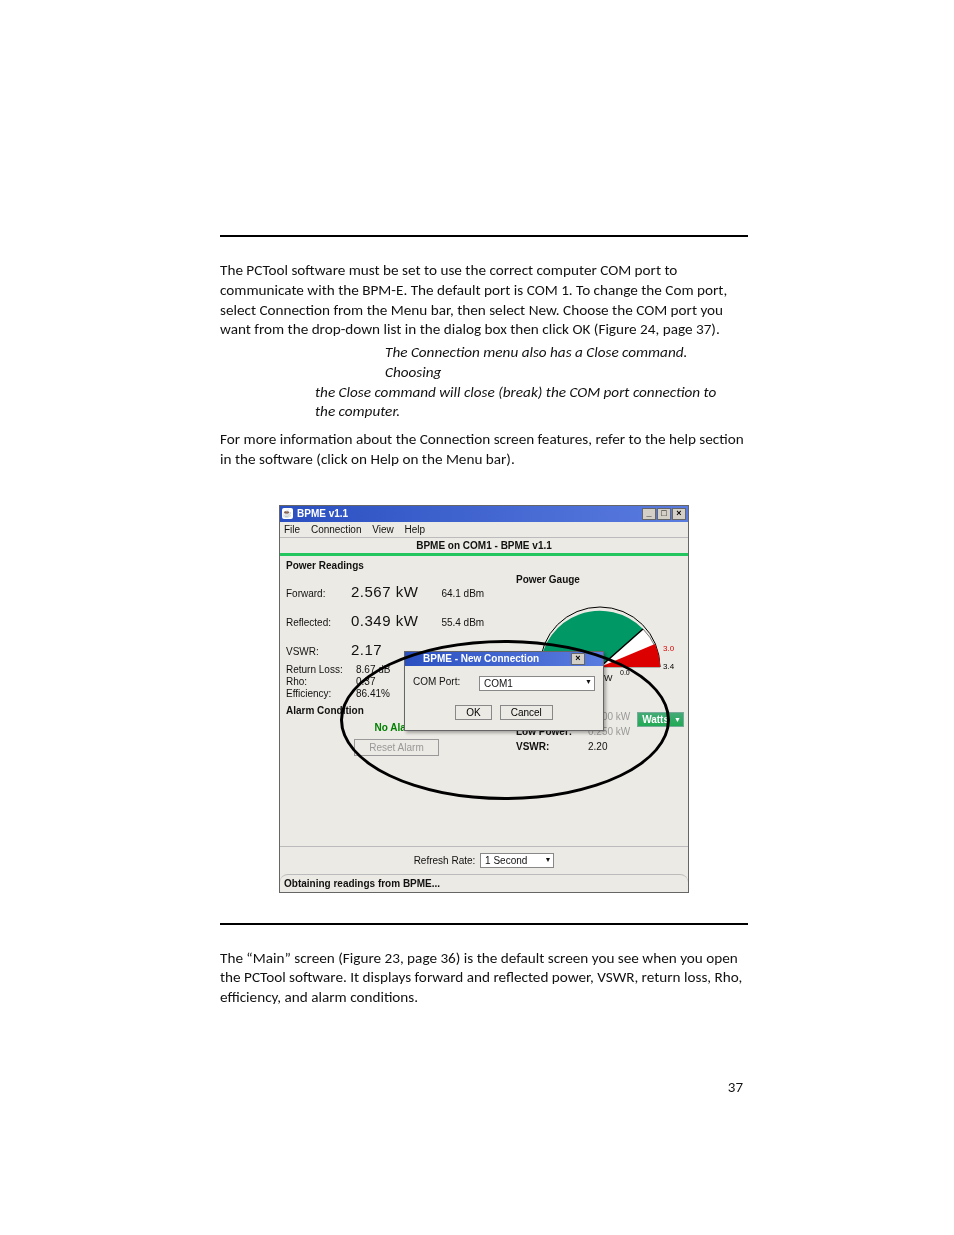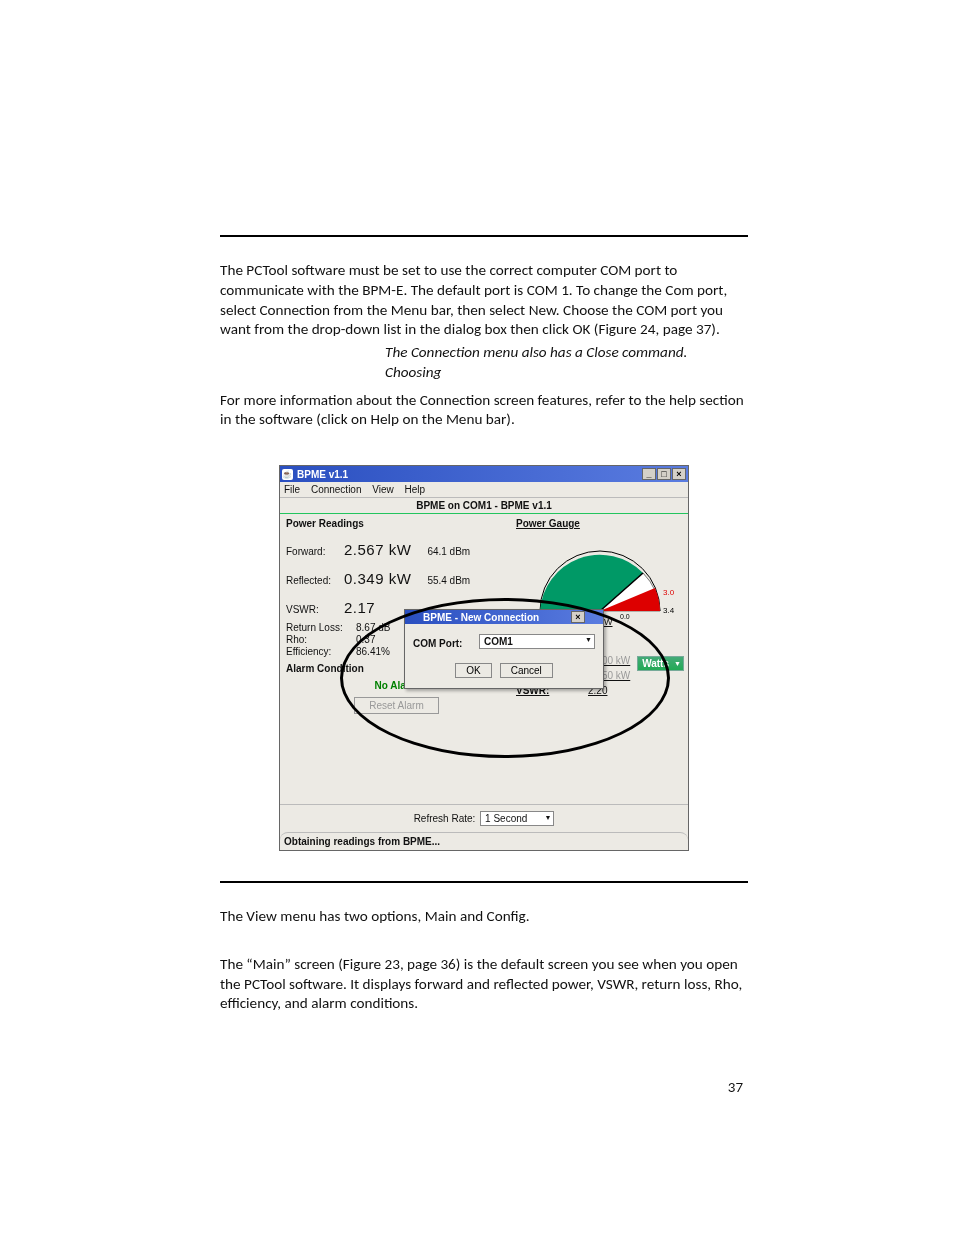--- a/index.html
+++ b/index.html
@@ -71,37 +71,37 @@
     padding: 2px 4px;
     font-size: 10px;
     border-bottom:1px solid #bbb;
   }
   .menubar span { margin-right: 8px; }
   .subtitle {
     text-align: center;
     padding: 2px 12px;
     font-weight: bold;
     font-size: 10px;
-    border-bottom:1px solid #22c55e;
+    border-bottom:3px solid #22c55e;
     background:#eceae4;
   }
   .body-area {
     position: relative;
     padding: 2px;
     height: 290px;
     background:#eceae4;
   }
   .panel-left {
     position:absolute; left:4px; top:2px; width:225px;
   }
   .panel-right {
-    position:absolute; left:234px; top:2px; width:172px;text-decoration:underline;
+    position:absolute; left:234px; top:16px; width:172px;
   }
   .panel-title { font-weight:bold; font-size:10px; margin:2px 0 4px 2px; }
-  .reading-row { display:flex; align-items:baseline; margin:12px 0 6px 2px; font-size:10px;}
+  .reading-row { display:flex; align-items:baseline; margin:12px 0 6px 2px; font-size:10px;gap:7px;}
   .reading-row .lbl { width:58px; }
   .reading-row .big { font-size:15px; margin-right:16px; letter-spacing:0.5px;}
   .reading-row .unit { font-size:10px;}
   .small-row { display:flex; margin:1px 0 1px 2px; font-size:10px;}
   .small-row .lbl { width:70px;}
   .alarm-area { margin-top:6px;}
   .no-alarm { text-align:center; color:#008000; font-weight:bold; margin:6px 0 6px 0; font-size:10px;}
   .reset-btn {
     display:block; margin:0 auto; padding:2px 14px;
     background:#eceae4; border:1px solid #999; color:#999;
@@ -141,21 +141,21 @@
     background:#eceae4;
     border:1px solid #666;
     box-shadow: 2px 2px 3px rgba(0,0,0,0.3);
   }
   .dialog .dtitle {
     background: linear-gradient(to right, #2a4fc0, #5a7ce0);
     color:#fff; font-weight:bold; font-size:10px;
     padding:1px 18px; display:flex; justify-content:space-between; align-items:center;
   }
   .dialog .dbody { padding:10px 8px 4px 8px;}
-  .dialog .drow { display:flex; align-items:flex-end; font-weight:bold; font-size:10px;}
+  .dialog .drow { display:flex; align-items:flex-start; font-weight:normal; font-size:10px;}
   .dialog .drow .lbl { width:66px;}
   .dialog .drow .dd {
     flex:1; background:#fff; border:1px solid #888; padding:1px 4px;
     position:relative;
   }
   .dialog .drow .dd .arrow { position:absolute; right:2px; top:1px; font-size:7px;}
   .dialog .dbtns { display:flex; justify-content:center; gap:8px; margin:14px 0 6px 0;}
   .dialog .dbtns button {
     font-size:10px; padding:1px 10px; background:#eceae4; border:1px solid #888;
   }
@@ -177,20 +177,21 @@
 </head>
 <body>
 
 <div class="page-content">
   <div class="hr"></div>
 
   <p class="para">The PCTool software must be set to use the correct computer COM port to communicate with the BPM-E. The default port is COM 1. To change the Com port, select Connection from the Menu bar, then select New. Choose the COM port you want from the drop-down list in the dialog box then click OK (Figure 24, page 37).</p>
 
   <p class="note-para">
     <span class="note-indent">The Connection menu also has a Close command. Choosing</span><br>
+    <span>the Close command will close (break) the COM port connection to the computer.</span>
   </p>
 
   <p class="para">For more information about the Connection screen features, refer to the help section in the software (click on Help on the Menu bar).</p>
 
   <div class="screenshot-wrap">
     <div class="app-window">
 
       <div class="titlebar">
         <span class="titlebar-left">
           <span class="java-icon">☕</span>
@@ -319,17 +320,16 @@
           <span class="arrow">▼</span>
         </span>
       </div>
 
       <div class="statusbar">Obtaining readings from BPME...</div>
     </div>
   </div>
 
   <div class="hr"></div>
 
-  <p class="para" style="margin-bottom:28px">The View menu has two options, Main and Config.</p>
   <p class="para">The “Main” screen (Figure 23, page 36) is the default screen you see when you open the PCTool software. It displays forward and reflected power, VSWR, return loss, Rho, efficiency, and alarm conditions.</p>
 </div>
 
 <div class="page-num">37</div>
 
 </body></html>

